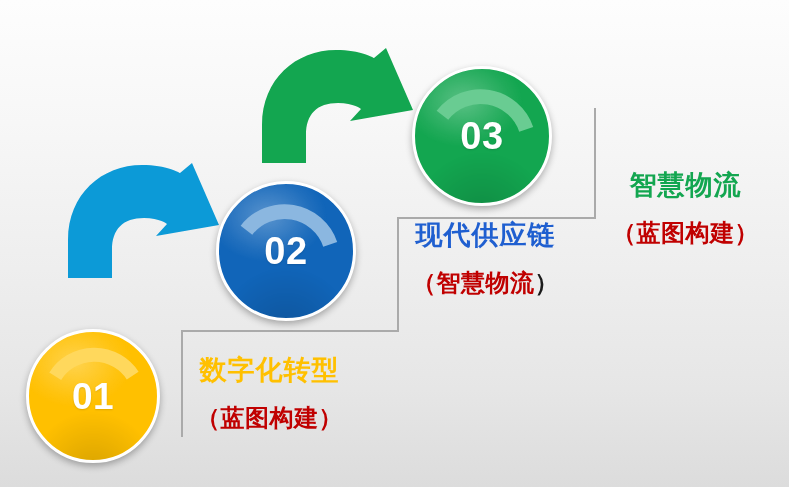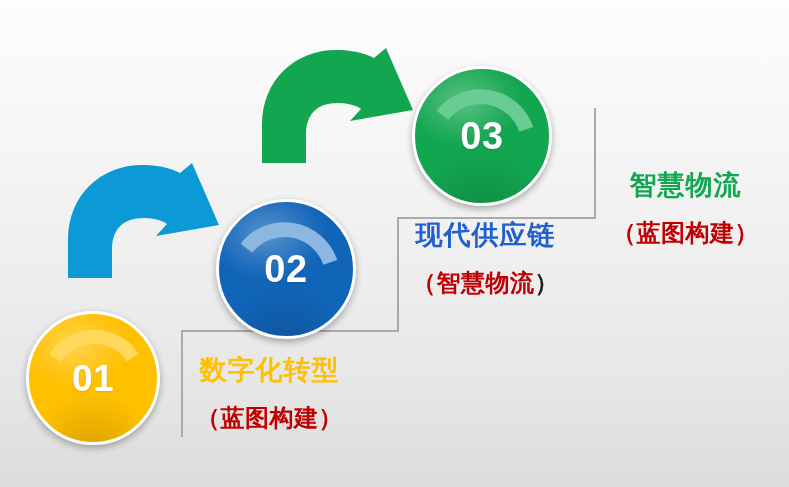--- a/index.html
+++ b/index.html
@@ -61,22 +61,22 @@
   .node .gloss {
     position: absolute;
     inset: 0;
     border-radius: 50%;
     z-index: 1;
     background:
       radial-gradient(ellipse 62% 48% at 36% 24%, rgba(255,255,255,0.30) 0%, rgba(255,255,255,0.06) 55%, rgba(255,255,255,0) 72%),
       radial-gradient(ellipse 86% 86% at 50% 112%, rgba(0,0,0,0.16) 0%, rgba(0,0,0,0) 58%);
   }
 
-  #node1 { left: 26px;  top: 311px; width: 134px; height: 134px; background: #FFC000; }
-  #node2 { left: 216px; top: 199px; width: 140px; height: 140px; background: #1165B9; }
+  #node1 { left: 26px;  top: 329px; width: 134px; height: 134px; background: #FFC000; }
+  #node2 { left: 216px; top: 181px; width: 140px; height: 140px; background: #1165B9; }
   #node3 { left: 412px; top: 66px;  width: 140px; height: 140px; background: #13A650; }
   #node1 .num { font-size: 37px; }
   #node2 .num { font-size: 38px; }
   #node3 .num { font-size: 38px; }
 
   
   .arrow { position: absolute; }
   .arrow svg { display: block; }
   #arrow1 { left: 68px;  top: 163px; width: 152px; height: 115px; }
   #arrow2 { left: 262px; top: 48px;  width: 152px; height: 115px; }

